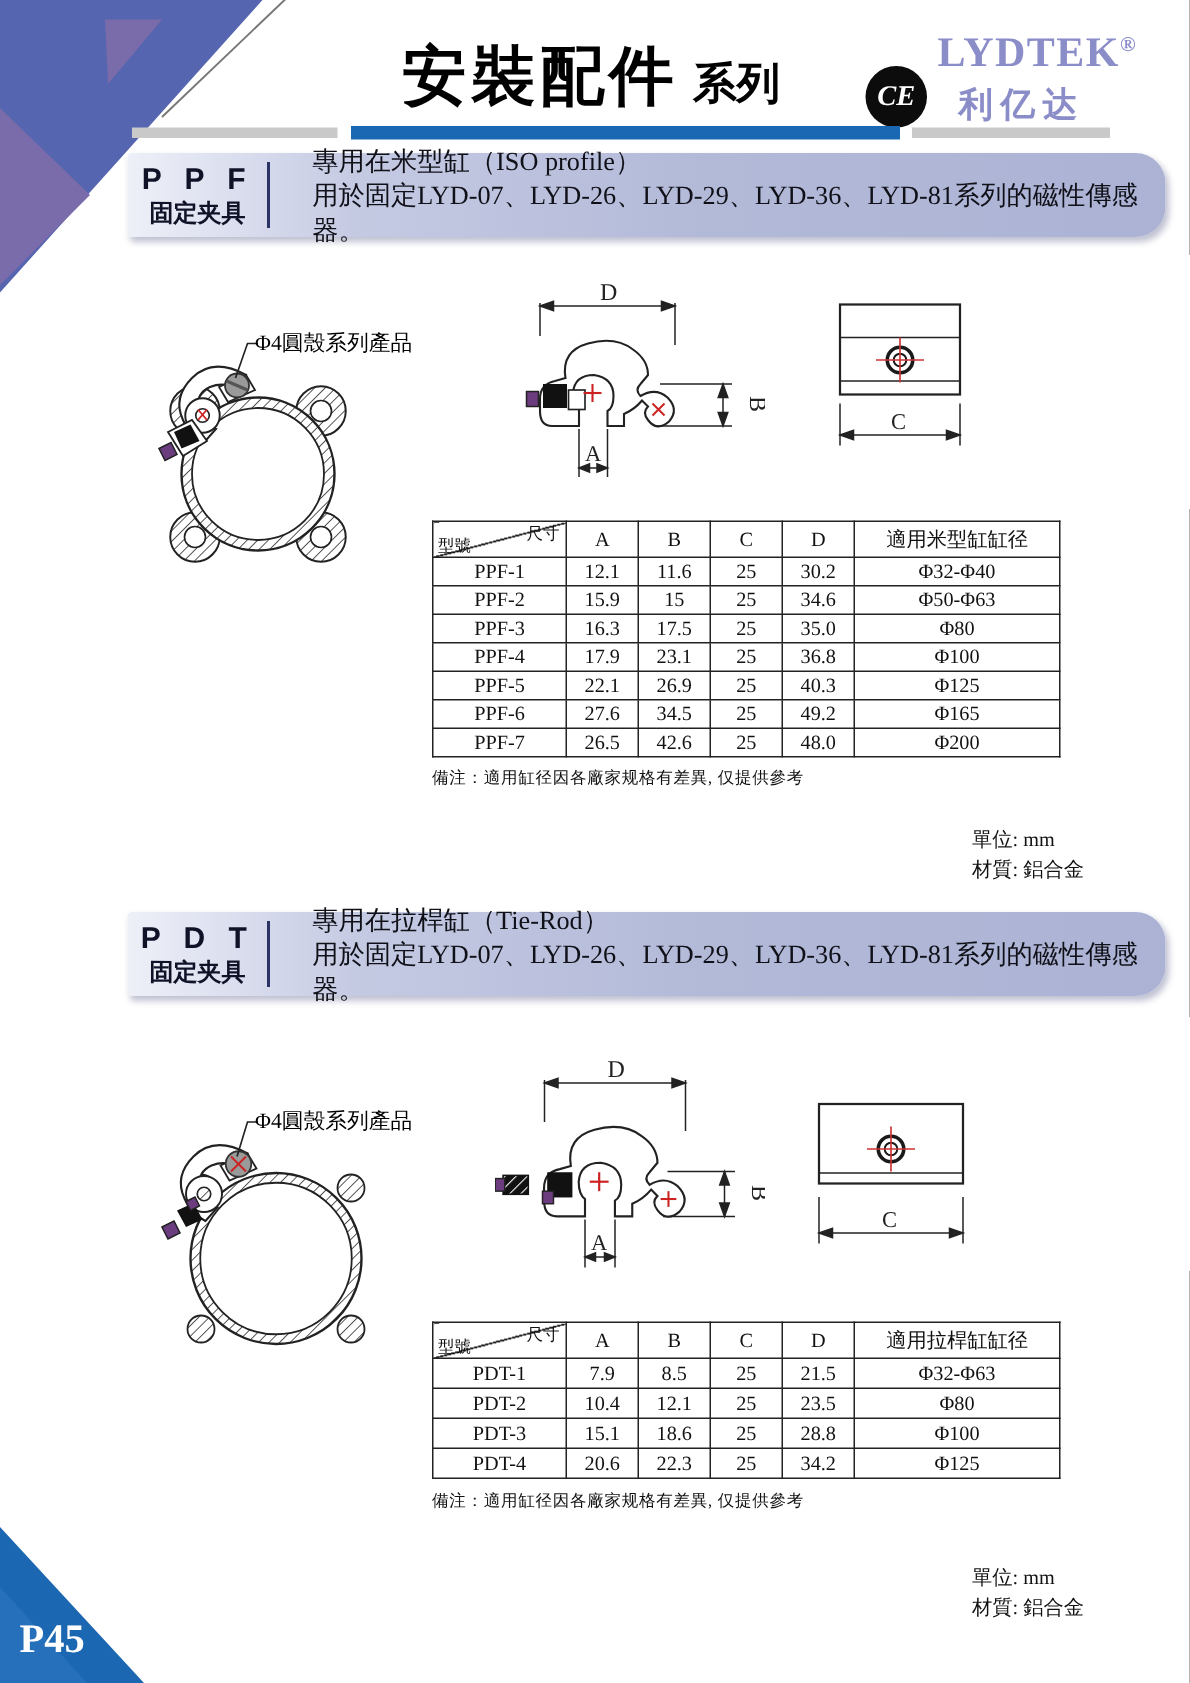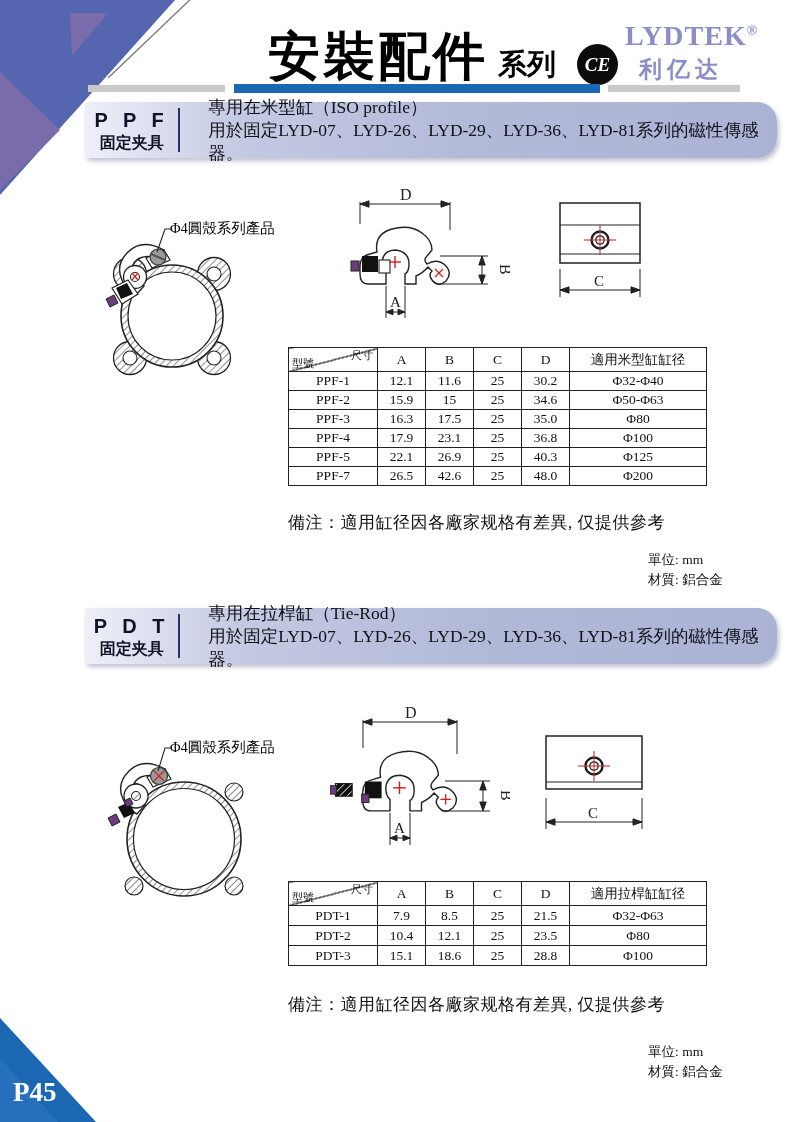--- a/index.html
+++ b/index.html
@@ -2,21 +2,21 @@
 <html><head>
 <meta charset="utf-8">
 <style>
   html,body{margin:0;padding:0;background:#777;}
   .page{position:relative;width:793px;height:1122px;background:#ffffff;overflow:hidden;
         font-family:"Liberation Serif",serif;color:#111;}
   .abs{position:absolute;}
 
   
   .title-wrap{left:268px;top:22px;white-space:nowrap;}
-  .title-main{font-family:"Liberation Sans",sans-serif;font-weight:bold;font-size:52px;
+  .title-main{font-family:"Liberation Sans",sans-serif;font-weight:bold;font-size:43px;
               letter-spacing:3px;color:#000;}
   .title-sub{font-family:"Liberation Sans",sans-serif;font-weight:bold;font-size:29px;
              color:#000;margin-left:10px;}
   .brand{left:575px;top:14px;width:210px;height:72px;}
   .ce-circle{position:absolute;left:2px;top:30px;width:41px;height:41px;border-radius:50%;
              background:#0c0c0c;color:#fff;display:flex;align-items:center;justify-content:center;
              font-family:"Liberation Serif",serif;font-weight:bold;font-size:19px;font-style:italic;}
   .brand-name{position:absolute;left:50px;top:6px;font-family:"Liberation Serif",serif;
               font-weight:bold;font-size:28px;letter-spacing:1px;color:#8b8dc9;}
   .brand-reg{font-size:14px;vertical-align:super;}
@@ -42,21 +42,21 @@
         font-weight:normal;font-family:"Liberation Serif",serif;}
   table.spec .c-model{width:88px;} .c-dim{width:47px;} .c-bore{width:136px;}
   .ppf-table tr{height:19px;} .pdt-table tr{height:20px;}
   tr.head{height:24px;}
   th.corner{position:relative;background:
      linear-gradient(to bottom right,transparent calc(50% - 0.6px),#222 calc(50% - 0.6px),
                      #222 calc(50% + 0.6px),transparent calc(50% + 0.6px)); margin-top: 20px;}
   th.corner .tr{position:absolute;top:0px;right:4px;font-size:11px;}
   th.corner .bl{position:absolute;bottom:0px;left:3px;font-size:11px;}
 
-  .note{font-size:17px;letter-spacing:.5px;}
+  .note{font-size:11px;letter-spacing:.5px;}
   .units{font-size:13.5px;line-height:20px;margin-top:16px;}
 
   
   .pnum{left:13px;top:1077px;color:#fff;font-weight:bold;font-size:27px;
         font-family:"Liberation Serif",serif;}
   svg text{font-family:"Liberation Serif",serif;}
 </style>
 </head>
 <body>
 
@@ -240,20 +240,28 @@
           <td>36.8</td>
           <td>Φ100</td>
         </tr>
     <tr>
           <td>PPF-5</td>
           <td>22.1</td>
           <td>26.9</td>
           <td>25</td>
           <td>40.3</td>
           <td>Φ125</td>
+        </tr>
+    <tr>
+          <td>PPF-6</td>
+          <td>27.6</td>
+          <td>34.5</td>
+          <td>25</td>
+          <td>49.2</td>
+          <td>Φ165</td>
         </tr>
     <tr>
           <td>PPF-7</td>
           <td>26.5</td>
           <td>42.6</td>
           <td>25</td>
           <td>48.0</td>
           <td>Φ200</td>
         </tr>
   </tbody>
@@ -408,20 +416,28 @@
           <td>Φ80</td>
         </tr>
     <tr>
           <td>PDT-3</td>
           <td>15.1</td>
           <td>18.6</td>
           <td>25</td>
           <td>28.8</td>
           <td>Φ100</td>
         </tr>
+    <tr>
+          <td>PDT-4</td>
+          <td>20.6</td>
+          <td>22.3</td>
+          <td>25</td>
+          <td>34.2</td>
+          <td>Φ125</td>
+        </tr>
   </tbody>
     </table>
 
   <div class="abs note" style="left:288px;top:993px">備注：適用缸径因各廠家规格有差異, 仅提供參考</div>
   <div class="abs units" style="left:648px;top:1026px">
     <div>單位: mm</div>
     <div>材質: 鋁合金</div>
   </div>
 
   <svg class="abs" style="left:0;top:1012px" width="120" height="110">

